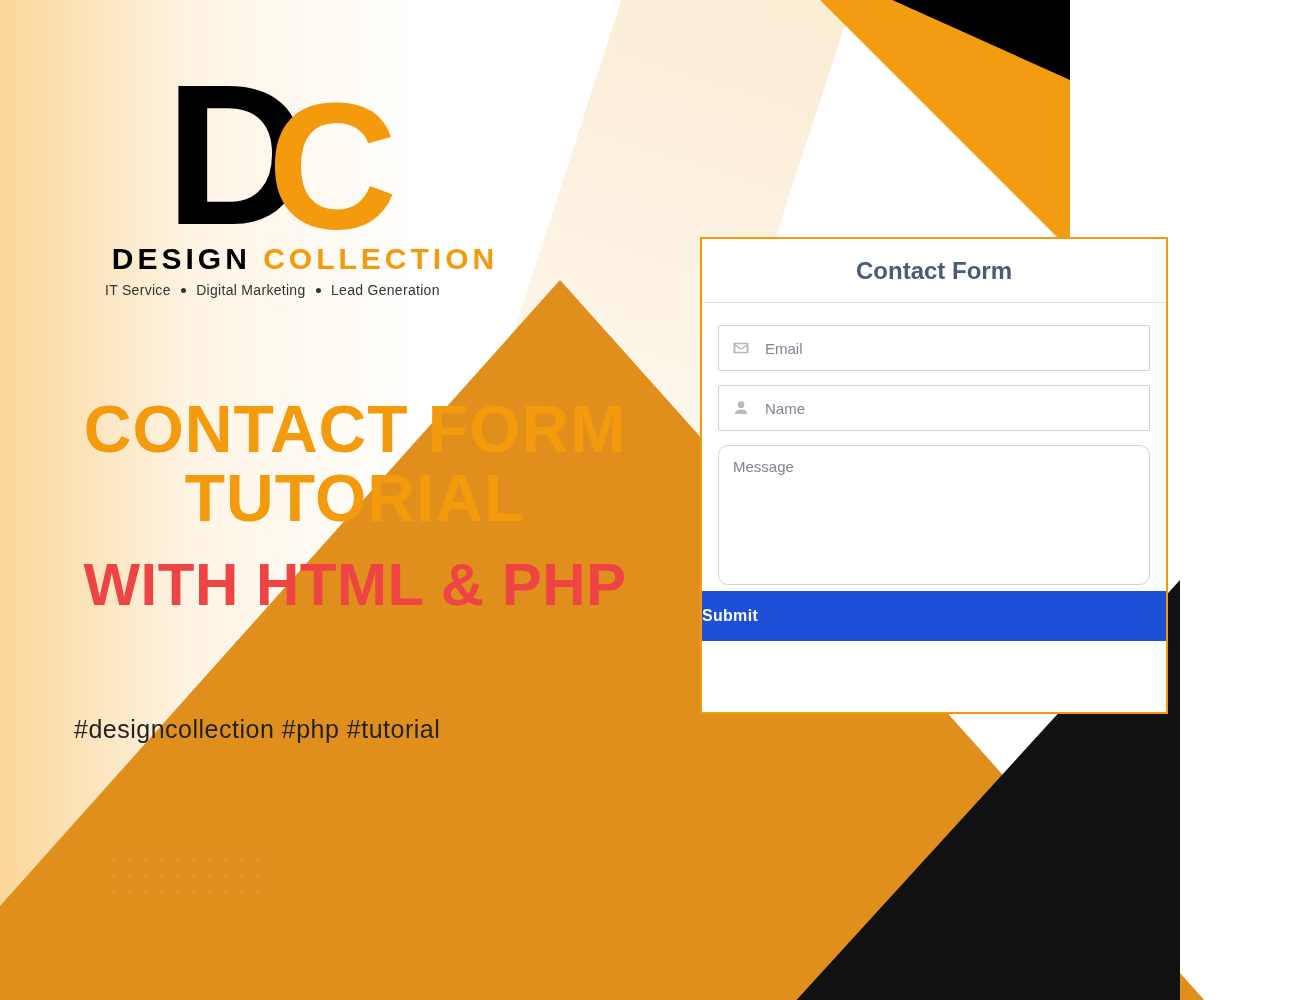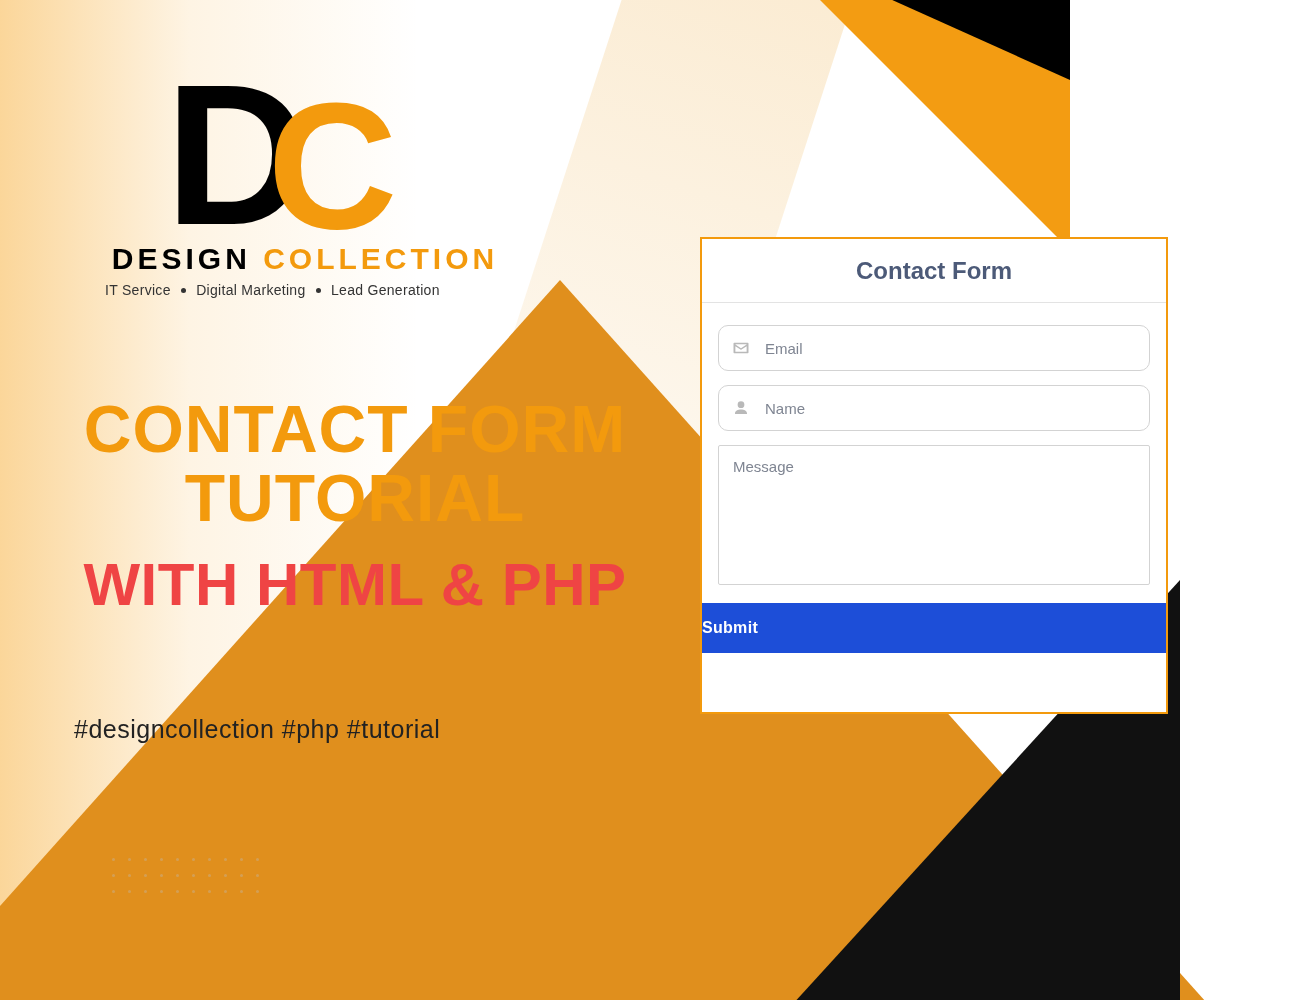--- a/index.html
+++ b/index.html
@@ -81,30 +81,30 @@
     position: absolute; left: 700px; top: 237px; width: 468px; height: 477px;
     background: #ffffff; border: 2px solid #f39a0d;
   }
   .panel-head {
     height: 64px; border-bottom: 1px solid #e3e3e3; display:flex; align-items:center; justify-content:center;
     background: #ffffff;
   }
   .panel-title { color: #4c5a78; font-weight: 800; font-size: 24px; }
   .panel-body { padding: 22px 16px 0 16px; }
   .field {
-    display:flex; align-items:center; gap:14px; height:46px; border:1px solid #d3d3d3; border-radius:10px;
+    display:flex; align-items:center; gap:14px; height:46px; border:1px solid #d3d3d3; border-radius:2px;
     padding: 0 12px; margin-bottom: 14px; background:#fff;
   }
   .field.noicon { padding-left: 14px; }
   .field-icon { width: 20px; height: 20px; display:flex; align-items:center; justify-content:center; }
   .field-icon svg { fill:#b9b9b9; }
   .field-label { color:#7f8592; font-size:15px; }
   .msg {
-    height: 140px; border:1px solid #d3d3d3; border-radius:2px; padding: 12px 14px; color:#7f8592; font-size:15px;
-    margin-bottom: 18px; background:#fff;
+    height: 140px; border:1px solid #d3d3d3; border-radius:10px; padding: 12px 14px; color:#7f8592; font-size:15px;
+    margin-bottom: 6px; background:#fff;
   }
   .submit {
     height: 50px; background:#1d4ed8; color:#ffffff; display:flex; align-items:center; justify-content:flex-start;
     font-weight:700; font-size:16px; letter-spacing:0.3px; cursor:pointer; margin: 0 -16px;
   }
 
   
   .dots { position:absolute; left:112px; top:858px; display:grid; grid-template-columns: repeat(10, 8px); grid-auto-rows:8px; gap:8px; opacity:0.35; }
   .dots span { width:3px; height:3px; background:#bdbdbd; border-radius:50%; display:block; }
 </style>

